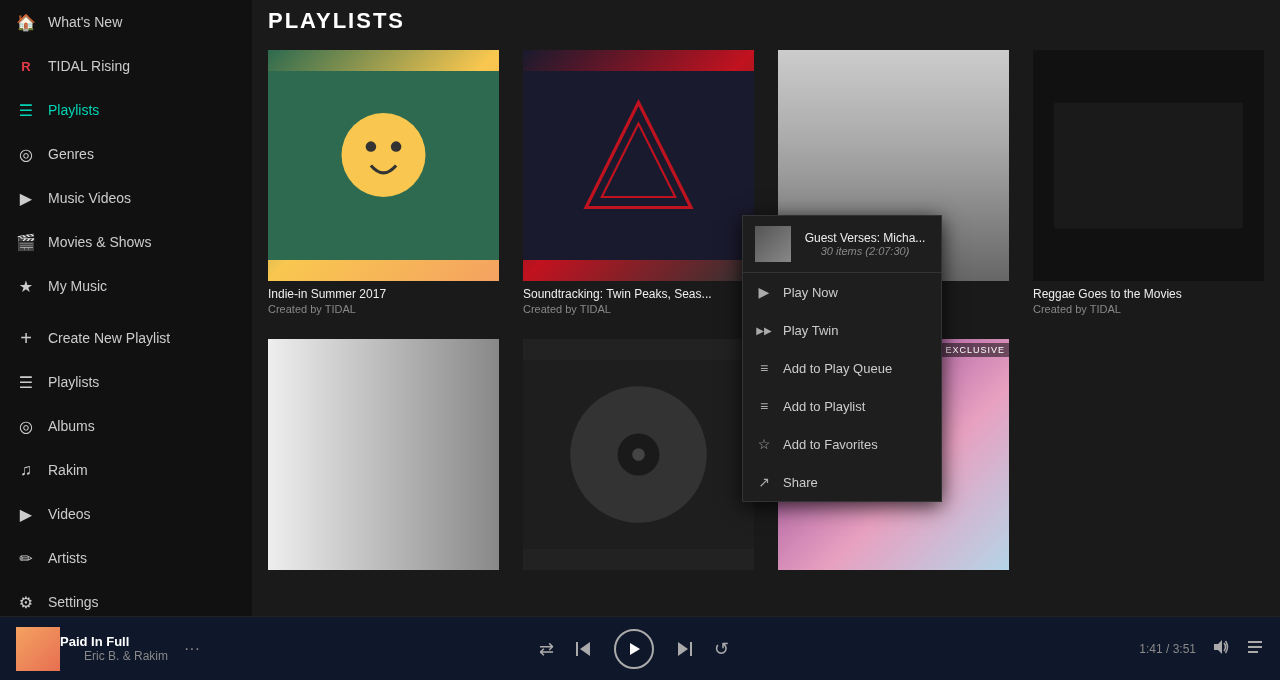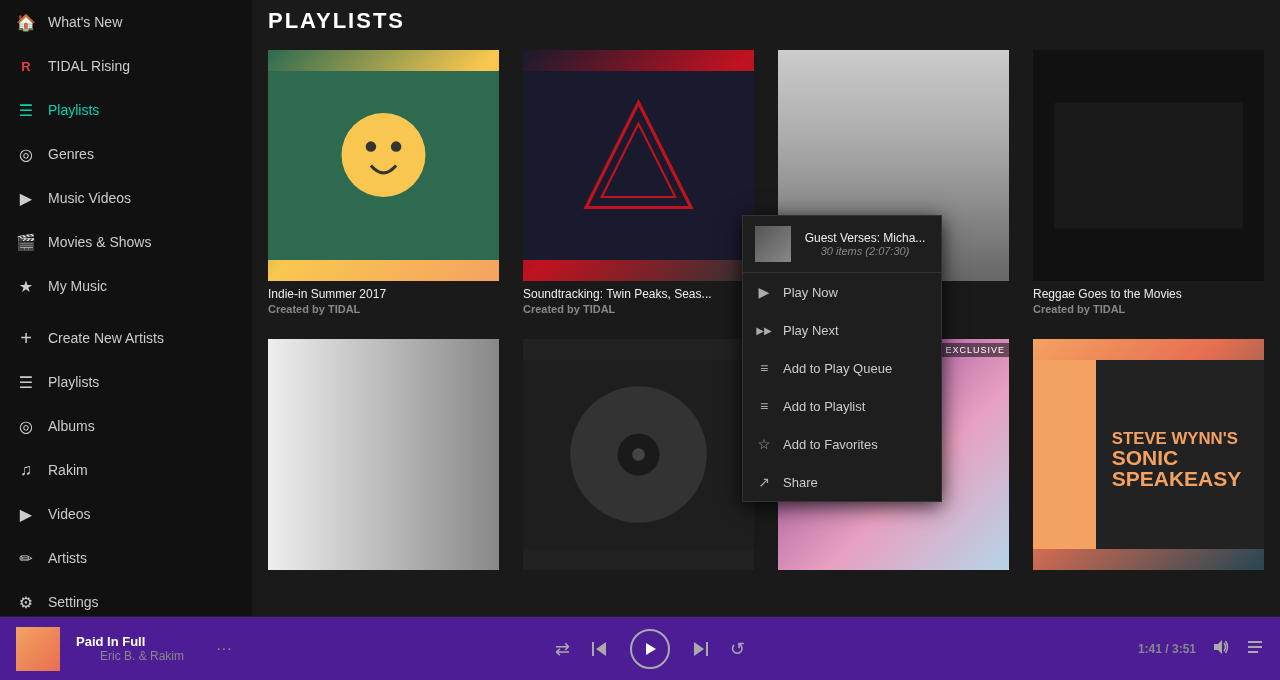--- a/index.html
+++ b/index.html
@@ -140,21 +140,20 @@
       margin-top: 6px;
       white-space: nowrap;
       overflow: hidden;
       text-overflow: ellipsis;
     }
 
     .card-subtitle {
       font-size: 11px;
       color: #888;
       margin-top: 2px;
-      font-weight: bold;
     }
 
     
     .cover-1 { background: linear-gradient(135deg, #2d6a4f 0%, #f9c74f 50%, #f4a261 100%); }
     .cover-2 { background: linear-gradient(135deg, #1a1a2e 0%, #c1121f 50%, #333 100%); }
 
     
     .context-menu {
       position: absolute;
       background: #1e1e1e;
@@ -216,26 +215,25 @@
       align-items: center;
       justify-content: center;
       font-size: 14px;
       color: #aaa;
       flex-shrink: 0;
     }
 
     
     .player-bar {
       height: 64px;
-      background: #4c1d95;
+      background: #0f172a;
       border-top: 1px solid #222;
       display: flex;
       align-items: center;
       padding: 0 16px;
-      gap: 16px;
       flex-shrink: 0;
     }
 
     .player-album-art {
       width: 44px;
       height: 44px;
       background: linear-gradient(135deg, #f4a261, #e76f51);
       flex-shrink: 0;
     }
 
@@ -296,21 +294,20 @@
       display: flex;
       align-items: center;
       gap: 16px;
       min-width: 200px;
       justify-content: flex-end;
     }
 
     .time-display {
       font-size: 12px;
       color: #888;
-      font-weight: bold;
     }
 
     .volume-icon {
       color: #aaa;
       font-size: 16px;
     }
 
     .queue-icon {
       color: #aaa;
       font-size: 16px;
@@ -364,21 +361,21 @@
       <span class="icon">🎬</span>
       <span>Movies &amp; Shows</span>
     </div>
     <div class="sidebar-item">
       <span class="icon">★</span>
       <span>My Music</span>
     </div>
     <div class="sidebar-divider"></div>
     <div class="sidebar-item">
       <span class="icon" style="font-size:20px;font-weight:300;">+</span>
-      <span>Create New Artists</span>
+      <span>Create New Playlist</span>
     </div>
     <div class="sidebar-item">
       <span class="icon">☰</span>
       <span>Playlists</span>
     </div>
     <div class="sidebar-item">
       <span class="icon">◎</span>
       <span>Albums</span>
     </div>
     <div class="sidebar-item">
@@ -480,53 +477,39 @@
           <svg width="100%" height="100%" viewBox="0 0 220 180" style="position:absolute;top:0;left:0;opacity:0.6;">
             <rect width="220" height="180" fill="transparent"></rect>
             <circle cx="110" cy="70" r="45" fill="rgba(200,150,200,0.4)"></circle>
           </svg>
           <div style="position:absolute;top:4px;right:0;font-size:9px;color:#fff;background:rgba(0,0,0,0.5);padding:2px 4px;letter-spacing:1px;">EXCLUSIVE</div>
           <div class="card-overlay"></div>
         </div>
 
       </div>
 
-      <div class="playlist-card">
-        <div class="card-image" style="background: linear-gradient(135deg, #f4a261 0%, #e76f51 40%, #264653 100%);">
-          <svg width="100%" height="100%" viewBox="0 0 220 180" style="position:absolute;top:0;left:0;">
-            <rect width="220" height="180" fill="transparent"></rect>
-            <rect x="0" y="0" width="60" height="180" fill="#f4a261"></rect>
-            <rect x="60" y="0" width="160" height="180" fill="#222"></rect>
-            <text x="75" y="80" font-size="16" fill="#f4a261" font-weight="bold">STEVE WYNN'S</text>
-            <text x="75" y="100" font-size="20" fill="#f4a261" font-weight="bold">SONIC</text>
-            <text x="75" y="120" font-size="20" fill="#f4a261" font-weight="bold">SPEAKEASY</text>
-          </svg>
-          <div class="card-overlay"></div>
-        </div>
-
-      </div>
 
     </div>
 
     <div class="context-menu-wrapper">
       <div class="context-menu">
         <div class="context-menu-header">
           <div class="context-menu-thumb" style="background:linear-gradient(135deg,#555,#888);"></div>
           <div class="context-menu-info">
             <div class="context-menu-title">Guest Verses: Micha...</div>
             <div class="context-menu-meta">30 items (2:07:30)</div>
           </div>
         </div>
         <div class="context-menu-item">
           <span class="menu-icon">▶</span>
           <span>Play Now</span>
         </div>
         <div class="context-menu-item">
           <span class="menu-icon" style="font-size:10px;">▶▶</span>
-          <span>Play Next</span>
+          <span>Play Twin</span>
         </div>
         <div class="context-menu-item">
           <span class="menu-icon">≡</span>
           <span>Add to Play Queue</span>
         </div>
         <div class="context-menu-item">
           <span class="menu-icon">≡</span>
           <span>Add to Playlist</span>
         </div>
         <div class="context-menu-item">

